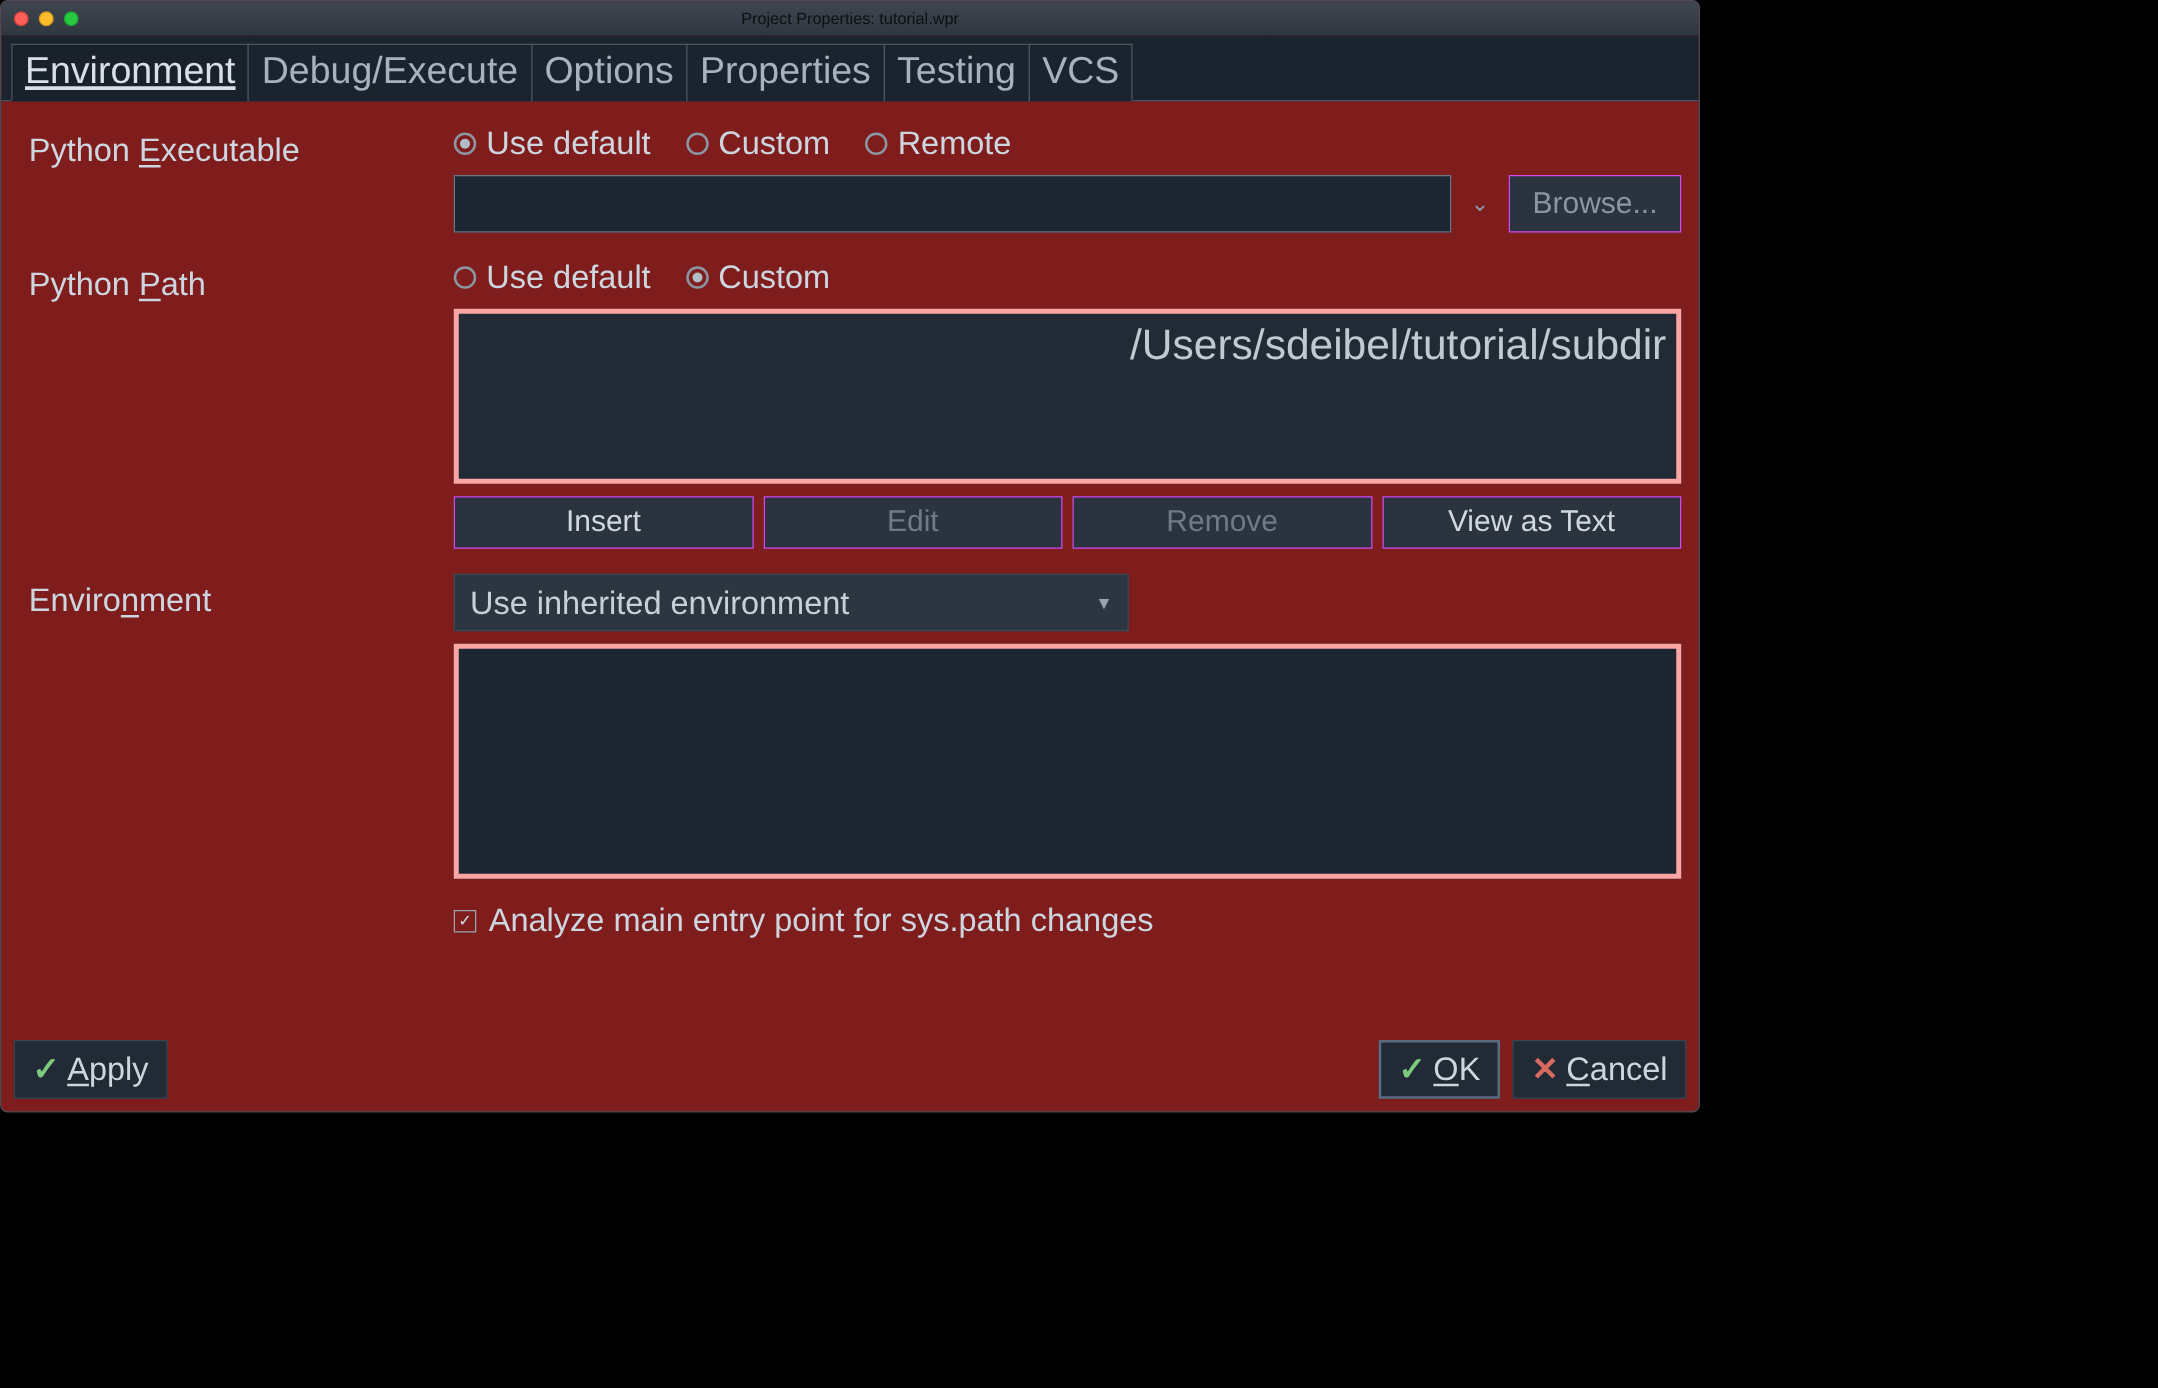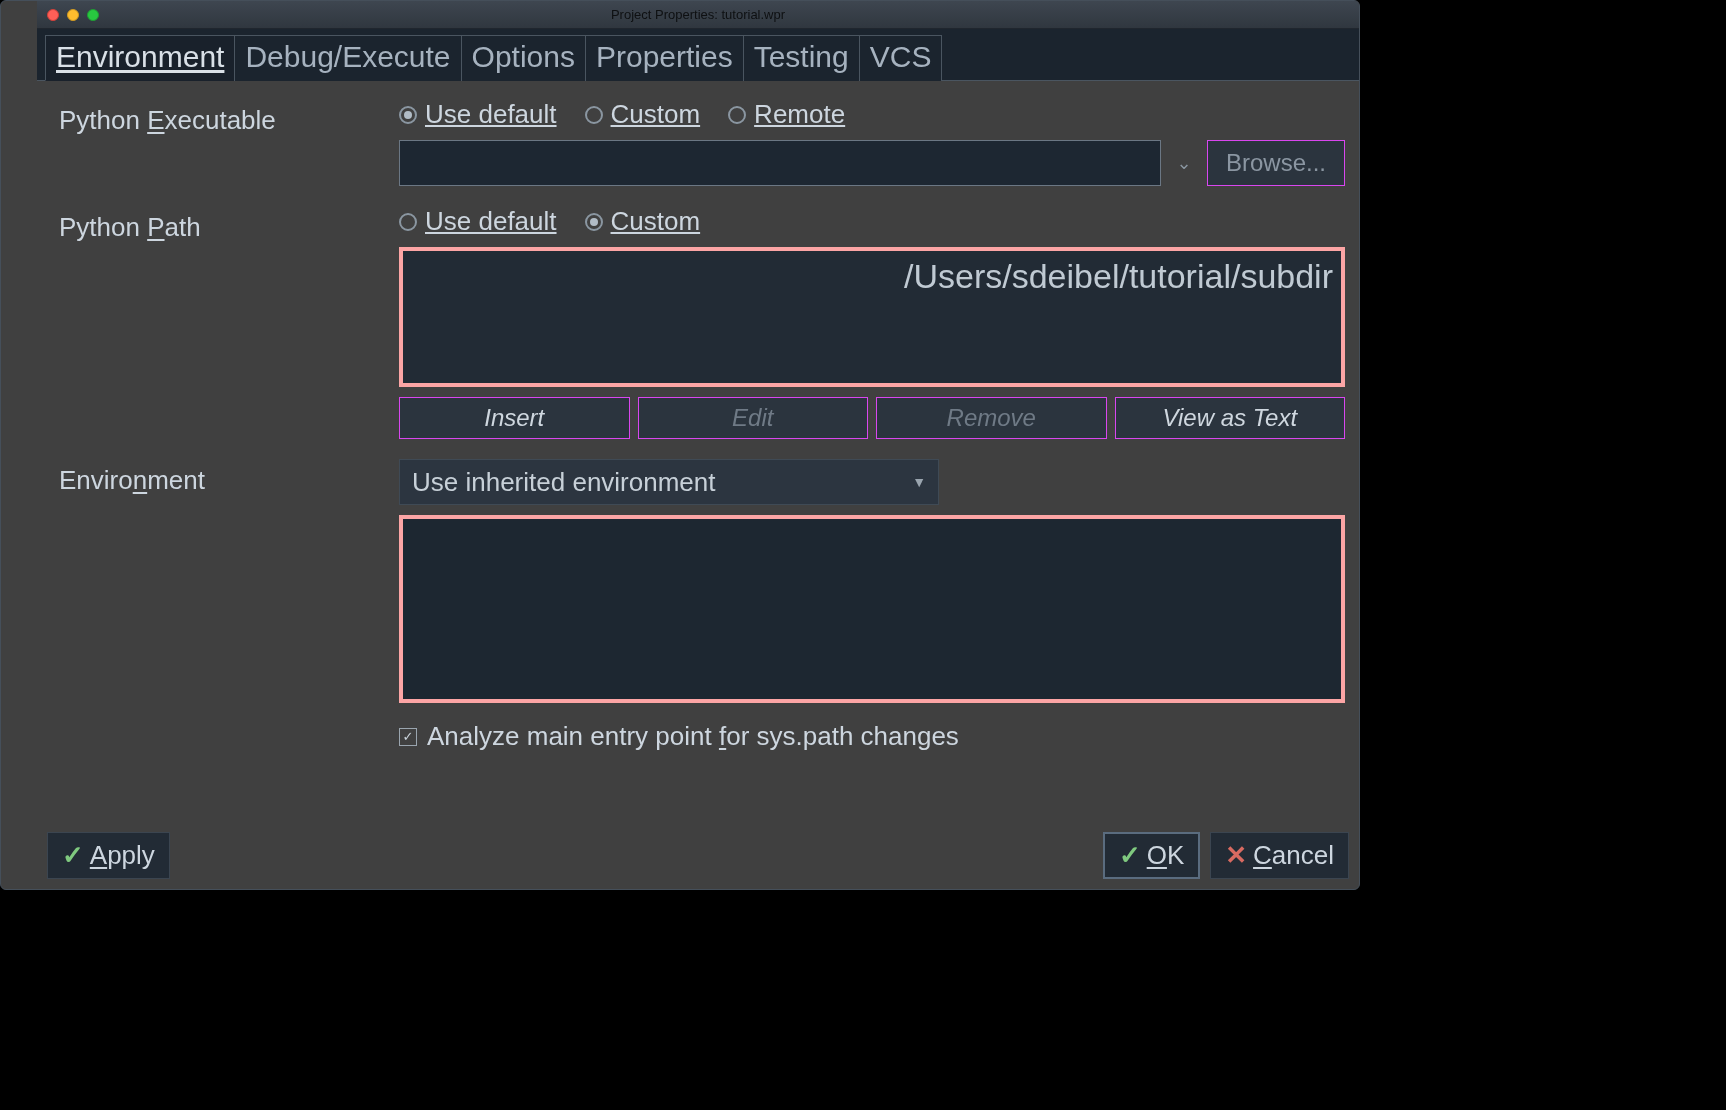--- a/index.html
+++ b/index.html
@@ -7,27 +7,26 @@
   body {
     font-family: -apple-system, "Helvetica Neue", Arial, sans-serif;
     background: #000;
     display: flex;
     align-items: flex-start;
     justify-content: flex-start;
   }
   .window {
     width: 1360px;
     height: 890px;
-    background: #404040;
+    background: #7f1d1d;
     border-radius: 6px;
     overflow: hidden;
     border: 1px solid #454f5a;
     display: flex;
     flex-direction: column;
-    padding-left: 36px;
   }
   .titlebar {
     height: 28px;
     background: linear-gradient(#3e4650, #30373f);
     display: flex;
     align-items: center;
     padding: 0 10px;
     border-bottom: 1px solid #20262e;
     position: relative;
   }
@@ -74,21 +73,21 @@
     column-gap: 14px;
     row-gap: 18px;
     align-content: start;
     color: #cdd6df;
     font-size: 26px;
     gap: 20px;
   }
   .label { padding-top: 6px; color: #cdd6df; }
   .row-stack { display: flex; flex-direction: column; gap: 10px; }
   .radios { display: flex; gap: 28px; align-items: center; flex-wrap: wrap; }
-  .radio { display: inline-flex; align-items: center; gap: 8px; cursor: pointer; text-decoration: underline; }
+  .radio { display: inline-flex; align-items: center; gap: 8px; cursor: pointer; }
   .radio-circle {
     width: 18px; height: 18px; border-radius: 50%;
     border: 2px solid #8a96a1;
     display: inline-flex; align-items: center; justify-content: center;
   }
   .radio-circle.selected::after {
     content: ""; width: 8px; height: 8px; border-radius: 50%;
     background: #b1bcc6;
   }
   .exec-row { display: flex; gap: 8px; align-items: stretch; }
@@ -128,21 +127,21 @@
     border: 4px solid #fca5a5;
     background: #222b35;
     min-height: 140px;
     padding: 6px 8px;
     color: #c0cad3;
     font-size: 34px;
     text-align: right;
   }
   .listbox.dark { background: #1d2731; min-height: 188px; }
   .btn-row { display: flex; gap: 8px; }
-  .btn-row .btn { flex: 1; font-style: italic; }
+  .btn-row .btn { flex: 1; }
   .select {
     width: 540px;
     height: 46px;
     background: #2c3540;
     border: 1px solid #3f4a55;
     display: flex;
     align-items: center;
     justify-content: space-between;
     padding: 0 12px;
     color: #c7d0d8;

